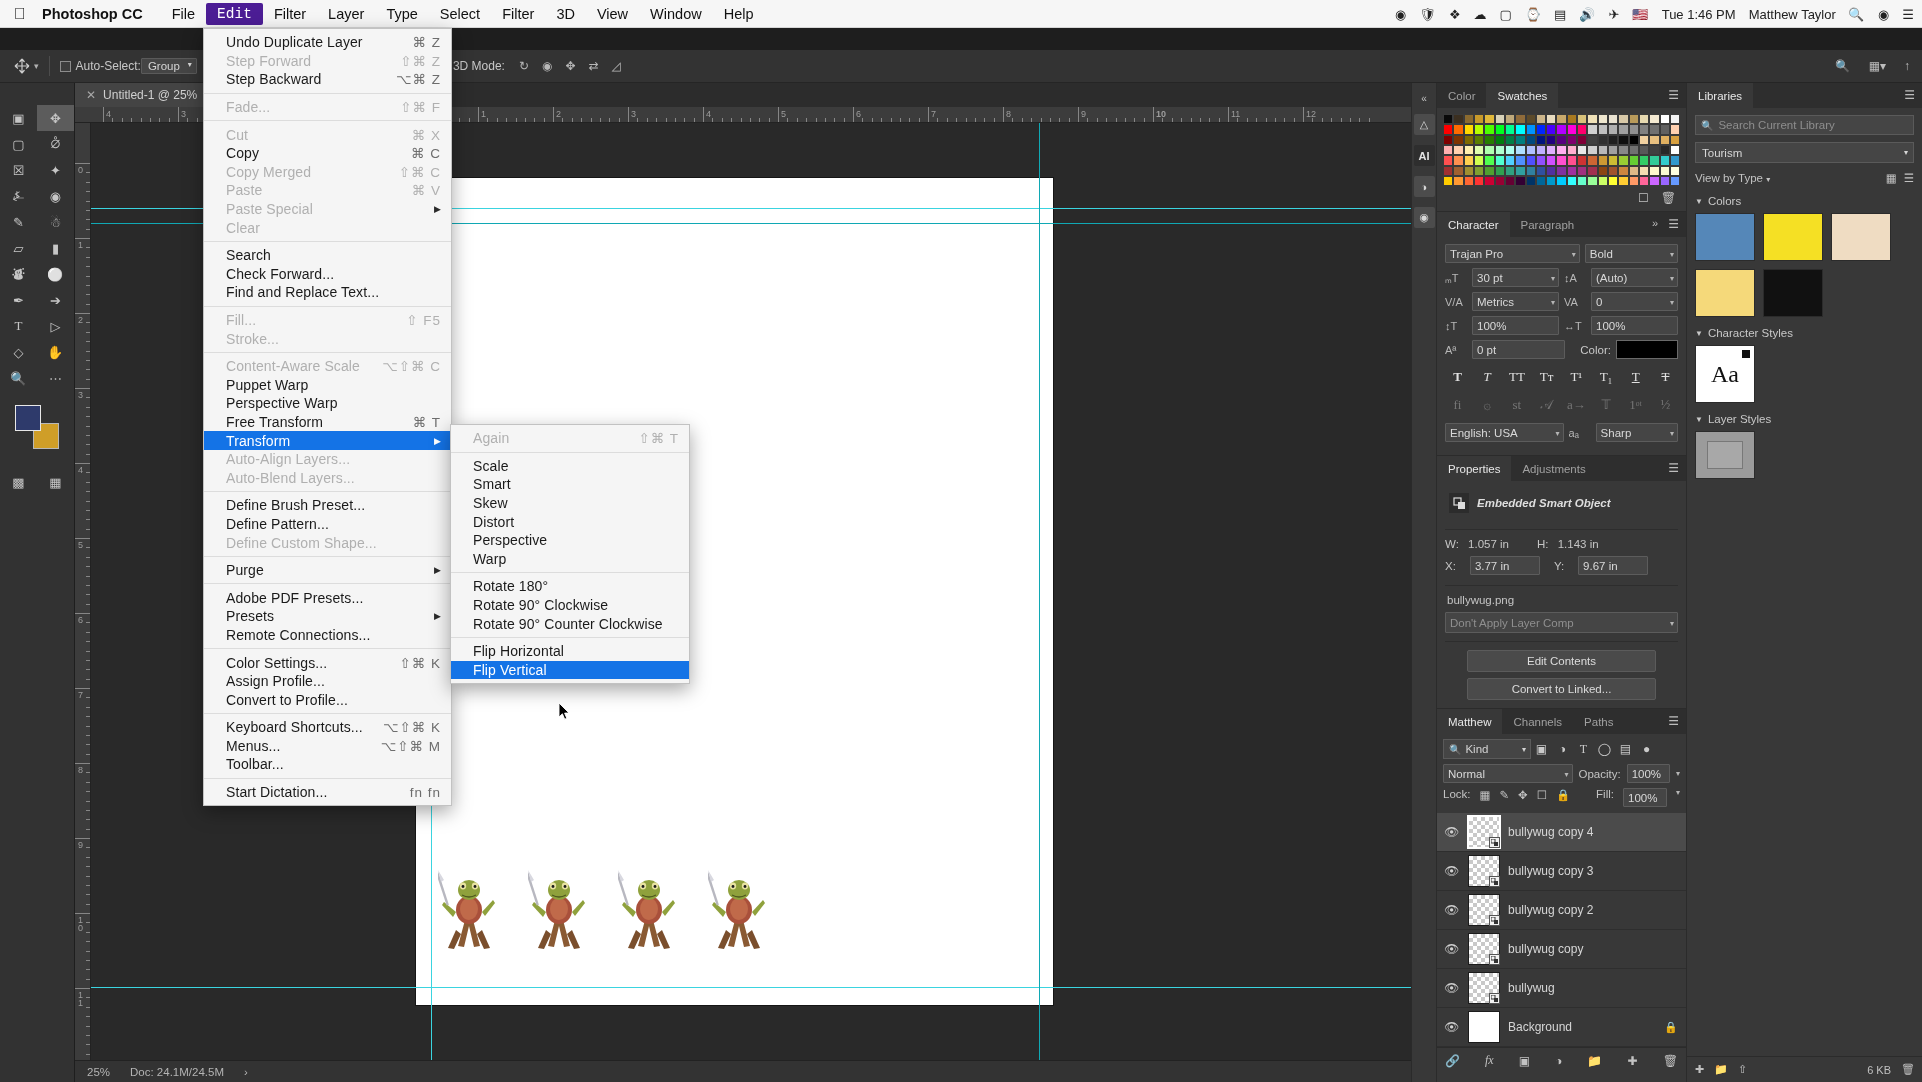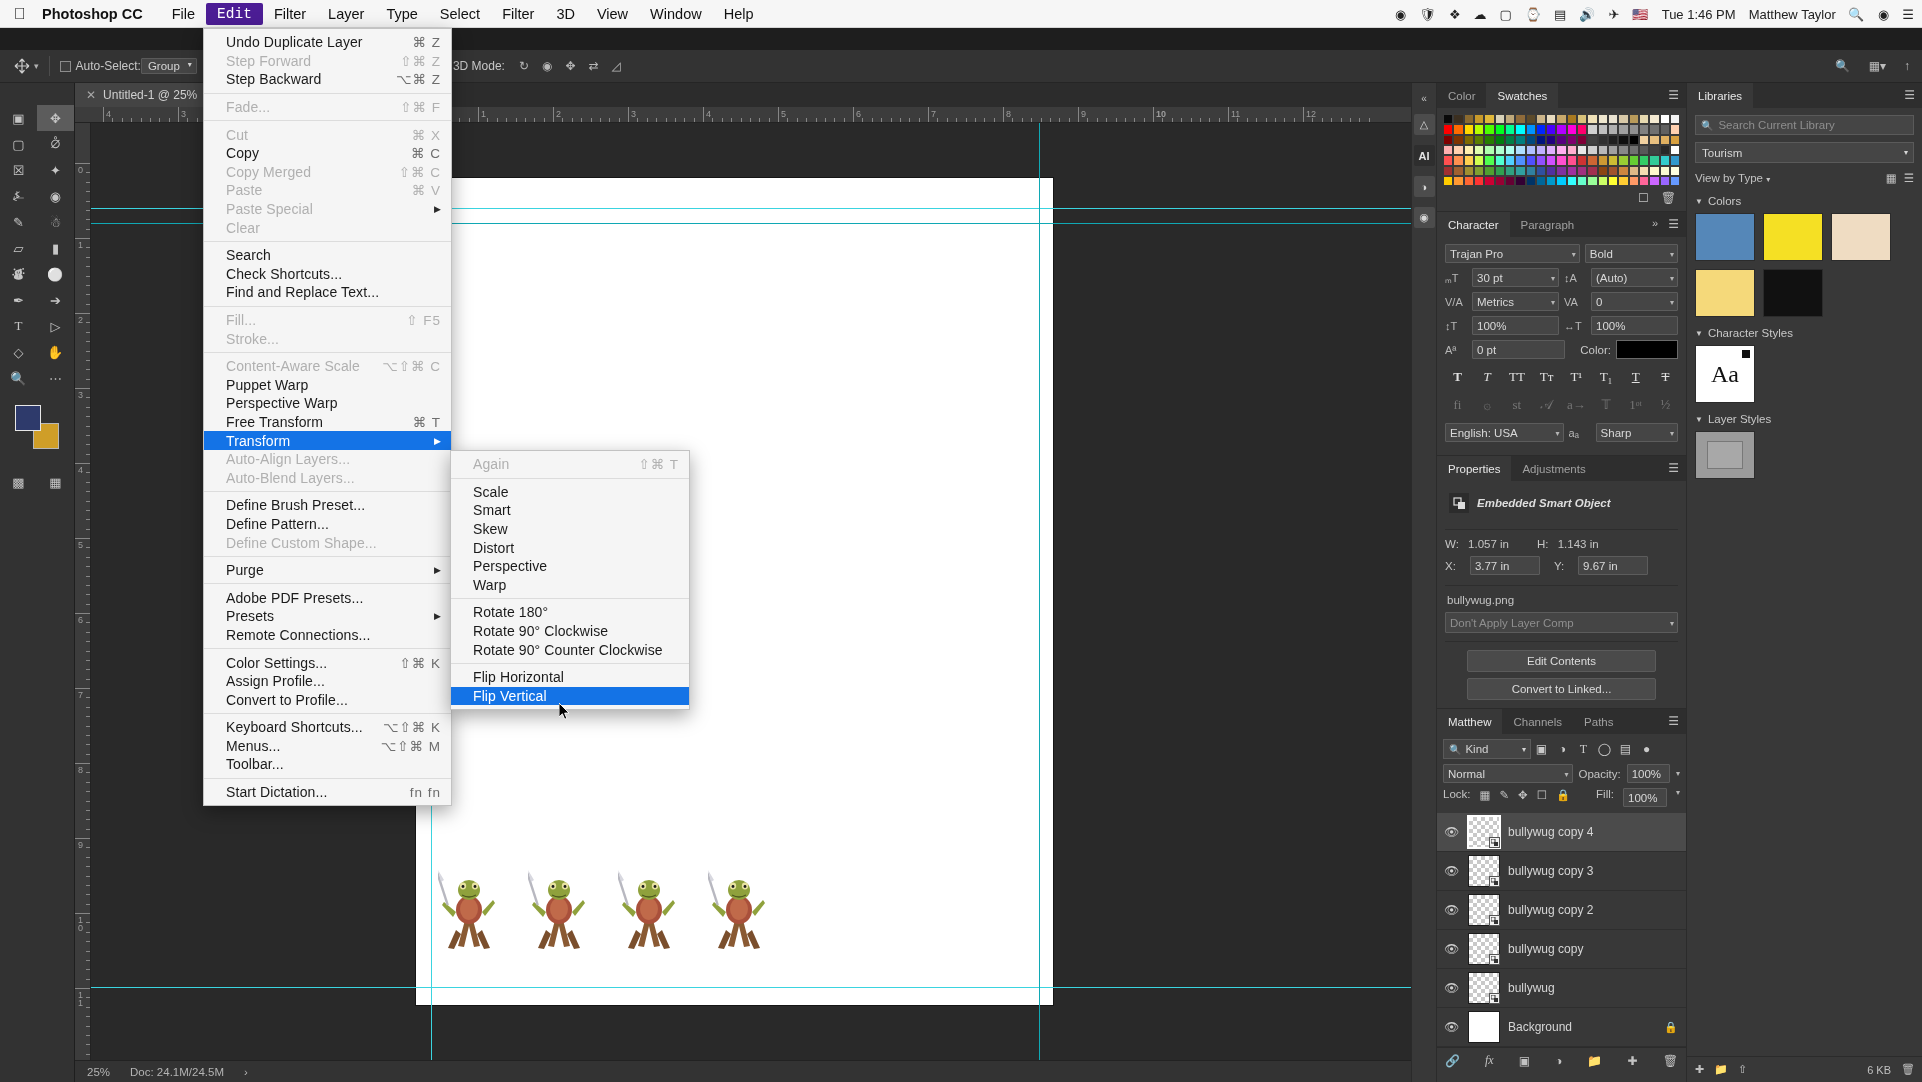--- a/index.html
+++ b/index.html
@@ -218,21 +218,21 @@
     display: flex; align-items: center; justify-content: space-between; padding: 0 8px;
     color: #c0c0c0; font-size: 11px; border-top: 1px solid #2b2b2b; }
 
   
   .menu {
     position: absolute; background: #f5f5f5; border: 1px solid #c2c2c2;
     box-shadow: 0 6px 18px rgba(0,0,0,.35); z-index: 200;
     font-size: 14px; color: #1a1a1a; padding: 4px 0;
   }
   #edit-menu { top: 28px; left: 203px; width: 249px; }
-  #transform-menu { top: 450px; left: 450px; width: 240px; }
+  #transform-menu { top: 424px; left: 450px; width: 240px; }
   .mitem {
     height: 18.6px; display: flex; align-items: center; padding: 0 10px 0 22px;
     justify-content: space-between; white-space: nowrap; position: relative;
   }
   .mitem .lbl { letter-spacing: .1px; }
   .mitem .sc { color: #6d6d6d; font-size: 13.5px; letter-spacing: 1px; }
   .mitem.dim .lbl, .mitem.dim .sc { color: #b0b0b0; }
   .mitem.hl { background: #1473e6; }
   .mitem.hl .lbl, .mitem.hl .sc { color: #fff; }
   .msep { height: 1px; background: #dcdcdc; margin: 4px 0; }
@@ -1285,21 +1285,21 @@
       <div class="mitem dim">
         <span class="lbl">Clear</span>
         <span></span>
       </div>
       <div class="msep"></div>
       <div class="mitem">
         <span class="lbl">Search</span>
         <span></span>
       </div>
       <div class="mitem">
-        <span class="lbl">Check Shortcuts...</span>
+        <span class="lbl">Check Forward...</span>
         <span></span>
       </div>
       <div class="mitem">
         <span class="lbl">Find and Replace Text...</span>
         <span></span>
       </div>
       <div class="msep"></div>
       <div class="mitem dim">
         <span class="lbl">Fill...</span>
         <span class="sc">⇧ F5</span>

